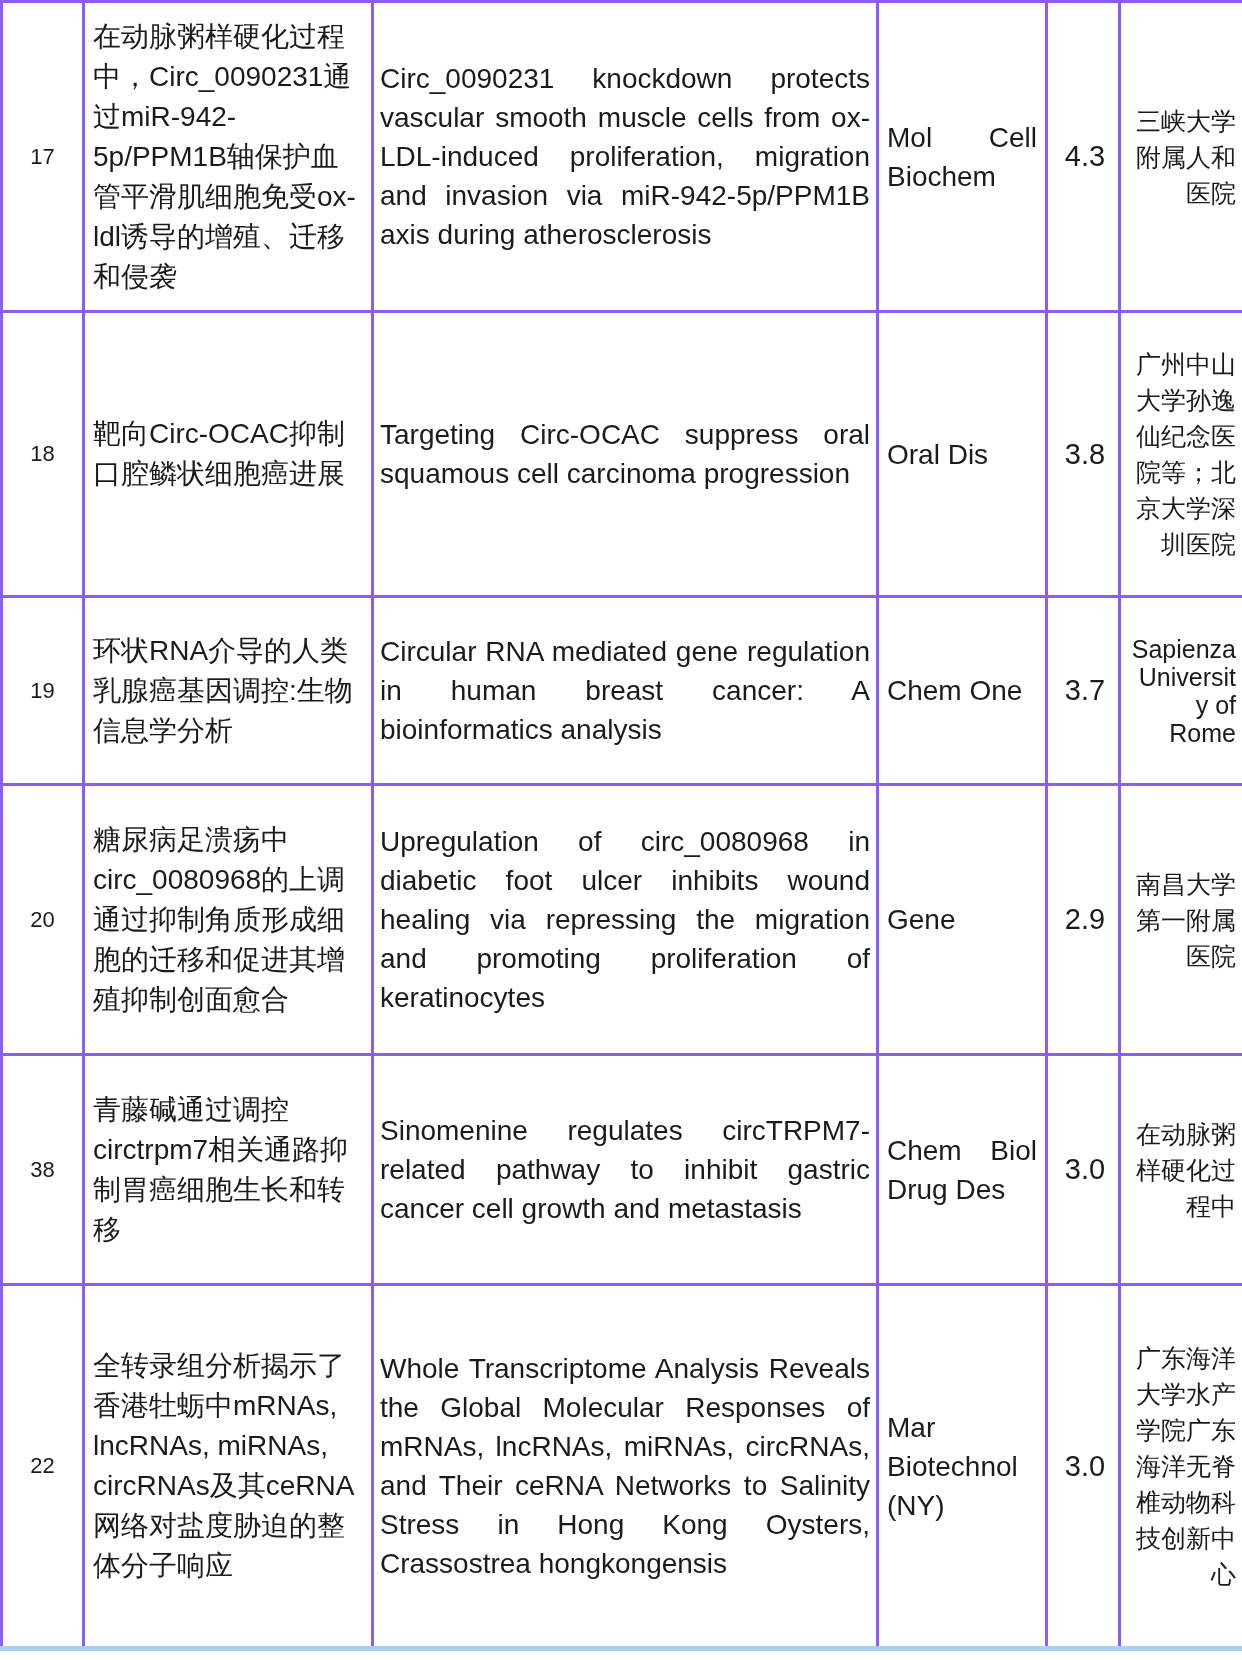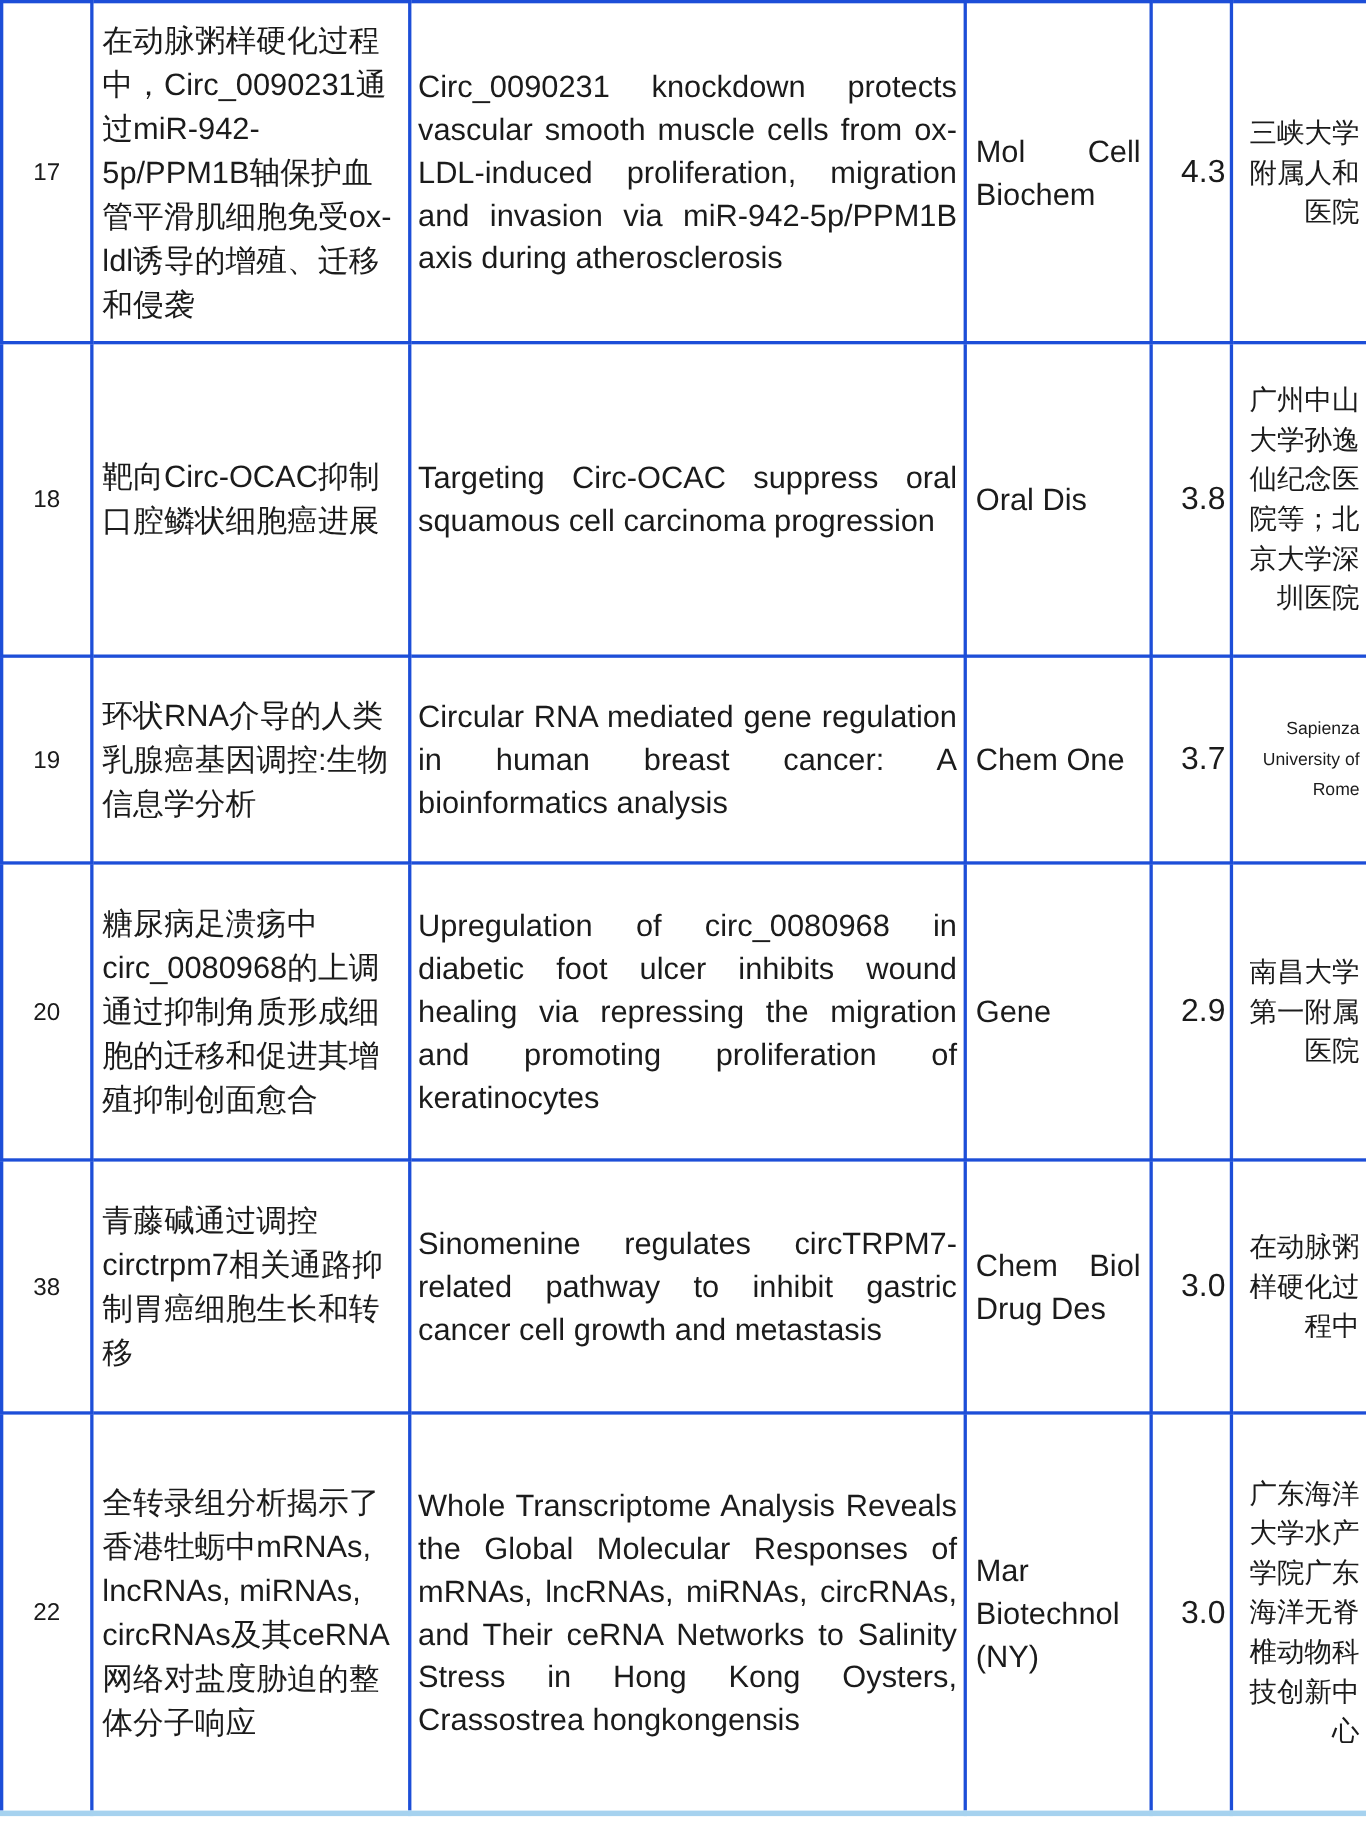--- a/index.html
+++ b/index.html
@@ -11,21 +11,21 @@
   }
   body { height: 1660px; overflow: hidden; }
 
   table.pub-table {
     width: 1242px;
     table-layout: fixed;
     border-collapse: collapse;
     background: #ffffff;
   }
   table.pub-table td {
-    border: 3px solid #1d4ed8;
+    border: 3px solid #8b5cf6;
     vertical-align: middle;
     overflow: hidden;
   }
   table.pub-table { border-bottom: 5px solid #a6d2ef; }
 
   
   tr.r0 { height: 310px; }
   tr.r1 { height: 285px; }
   tr.r2 { height: 188px; }
   tr.r3 { height: 270px; }
@@ -52,33 +52,33 @@
     padding: 8px 6px;
   }
   td.c-journal {
     font-size: 28px;
     line-height: 39px;
     text-align: justify;
     padding: 8px 8px;
   }
   td.c-if {
     font-size: 29px;
-    text-align: right;
+    text-align: center;
     padding: 8px 4px 8px 8px;
   }
   td.c-inst {
     font-size: 25px;
     line-height: 36px;
     text-align: right;
     padding: 8px 6px 8px 10px;
     word-break: normal;
     overflow-wrap: break-word;
   }
   
-  tr.r2 td.c-inst { font-size: 16px; line-height: 28px; }
+  tr.r2 td.c-inst { font-size: 25px; line-height: 28px; }
 </style>
 </head>
 <body>
 
 <table class="pub-table">
   <colgroup>
     <col style="width:82px">
     <col style="width:289px">
     <col style="width:505px">
     <col style="width:169px">

